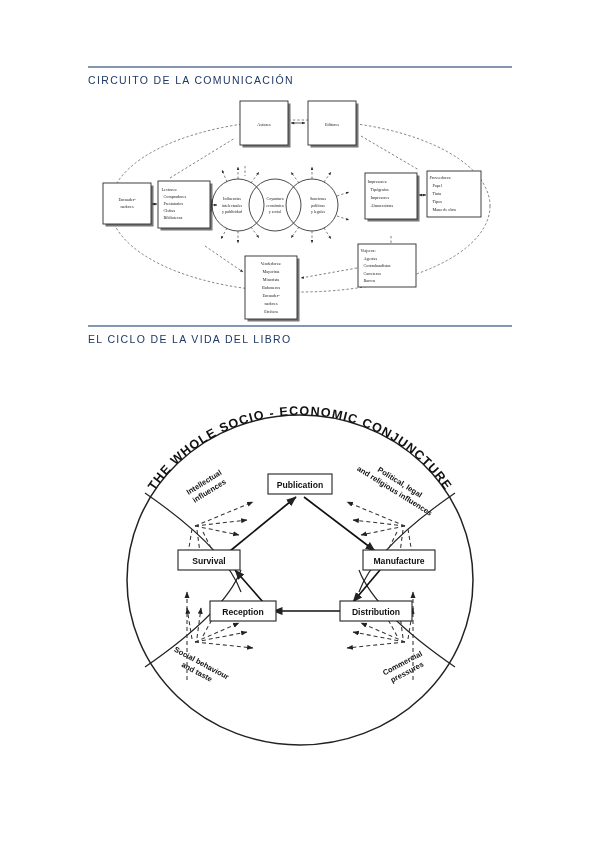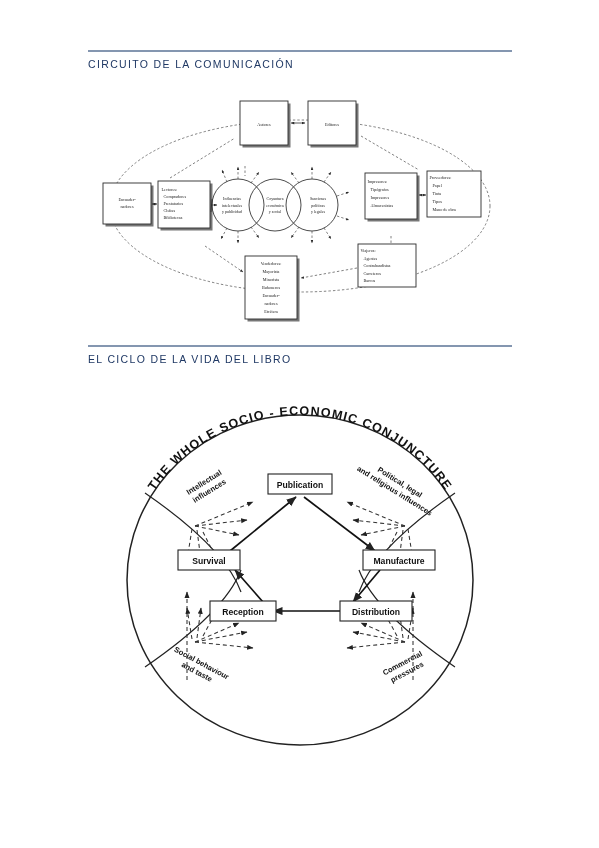--- a/index.html
+++ b/index.html
@@ -35,22 +35,22 @@
   }
   .section-title {
     font-family: "Liberation Sans", sans-serif;
     font-size: 10.5px;
     letter-spacing: 1.35px;
     color: #1f3864;
     margin-top: 6px;
     white-space: nowrap;
   }
 
-  #head-1 { top: 50px; }
-  #head-2 { top: 345px; }
+  #head-1 { top: 66px; }
+  #head-2 { top: 325px; }
 
   
   .fig {
     position: absolute;
     left: 0;
   }
   #fig-circuito { top: 96px; left: 75px; }
   #fig-ciclo    { top: 380px; left: 75px; }
 
   svg text {

